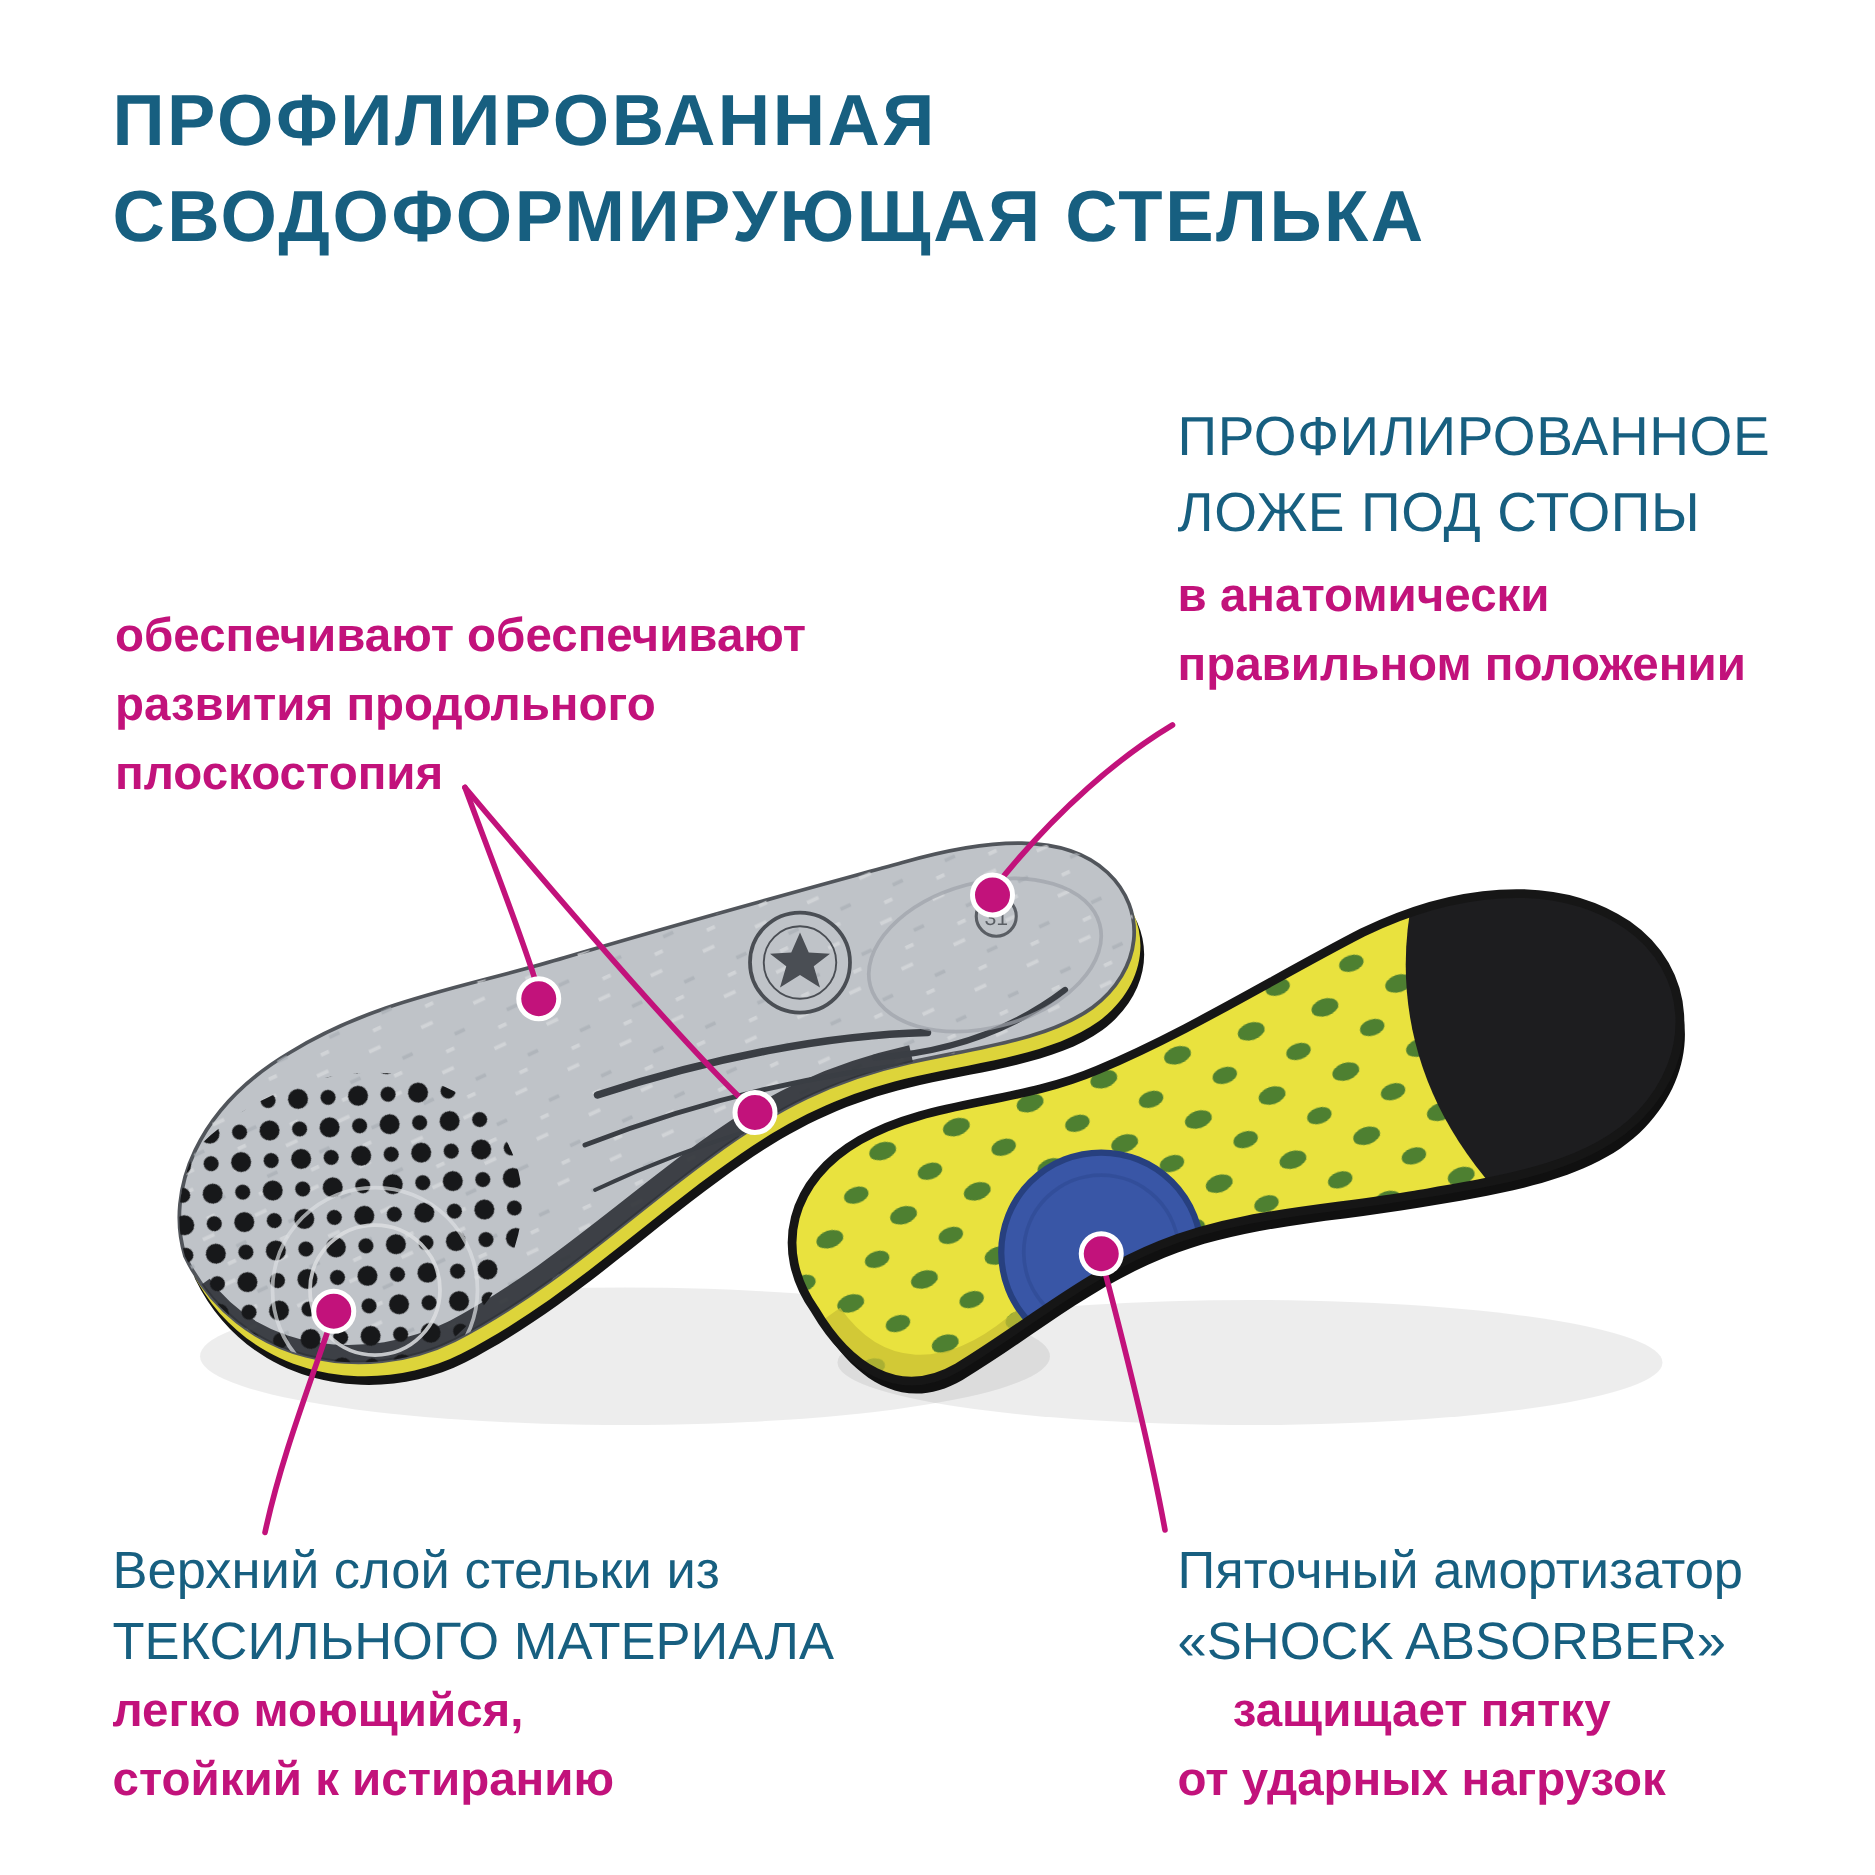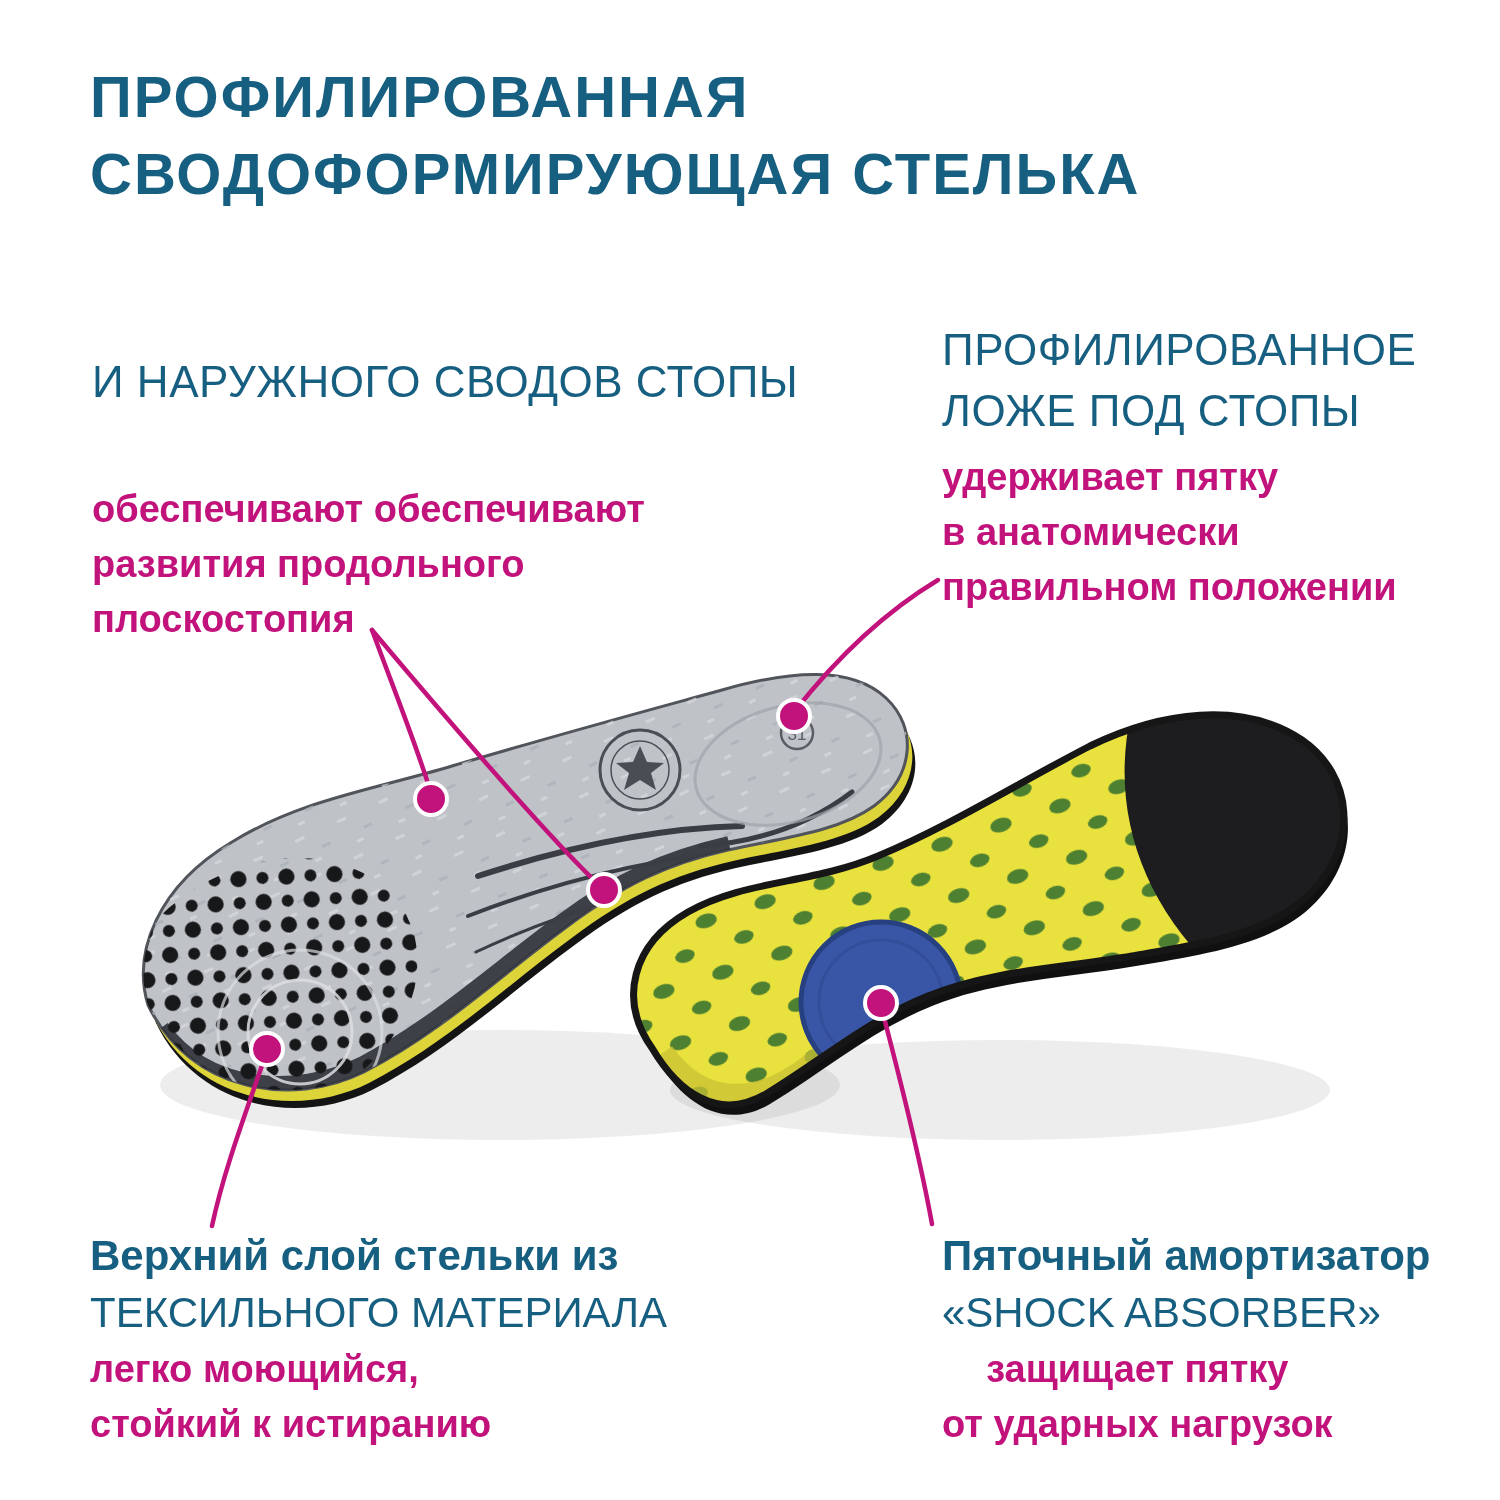--- a/index.html
+++ b/index.html
@@ -13,21 +13,21 @@
   .heading{color:#175f80;font-size:44px;font-weight:500;letter-spacing:0.5px;line-height:1.38;}
   .magenta{color:#c2127b;font-size:38px;font-weight:700;line-height:1.45;}
   .arch-block{left:92px;top:352px;}
   .arch-desc{left:92px;top:482px;}
   .heel-block{left:942px;top:320px;}
   .heel-desc{left:942px;top:450px;}
   .bl-block{left:90px;top:1228px;}
   .bl-desc{left:90px;top:1342px;}
   .br-block{left:942px;top:1228px;}
   .br-desc{left:942px;top:1342px;text-align:center;}
-  .bold-line{font-weight:700;}
+  .bold-line{font-weight:400;}
   .bottom-heading{color:#175f80;font-size:42px;line-height:1.35;font-weight:500;}
 </style>
 </head>
 <body>
 
 <div class="page">
 
   <svg class="art" viewBox="0 0 1500 1500" aria-hidden="true">
     <defs>
       <pattern id="greenDots" width="62" height="54" patternUnits="userSpaceOnUse" patternTransform="rotate(-18)">
@@ -111,34 +111,32 @@
       <circle cx="881" cy="1003" r="16"></circle>
     </g>
   </svg>
 
   <div class="txt title">
     <div class="line">ПРОФИЛИРОВАННАЯ</div>
     <div class="line">СВОДОФОРМИРУЮЩАЯ СТЕЛЬКА</div>
   </div>
 
   <div class="txt heading arch-block">
-    <div class="line">И НАРУЖНОГО СВОДОВ СТОПЫ</div>
   </div>
   <div class="txt magenta arch-desc">
     <div class="line">обеспечивают обеспечивают</div>
     <div class="line">развития продольного</div>
     <div class="line">плоскостопия</div>
   </div>
 
   <div class="txt heading heel-block">
     <div class="line">ПРОФИЛИРОВАННОЕ</div>
     <div class="line">ЛОЖЕ ПОД СТОПЫ</div>
   </div>
   <div class="txt magenta heel-desc">
-    <div class="line">удерживает пятку</div>
     <div class="line">в анатомически</div>
     <div class="line">правильном положении</div>
   </div>
 
   <div class="txt bottom-heading bl-block">
     <div class="line bold-line">Верхний слой стельки из</div>
     <div class="line">ТЕКСИЛЬНОГО МАТЕРИАЛА</div>
   </div>
   <div class="txt magenta bl-desc">
     <div class="line">легко моющийся,</div>

